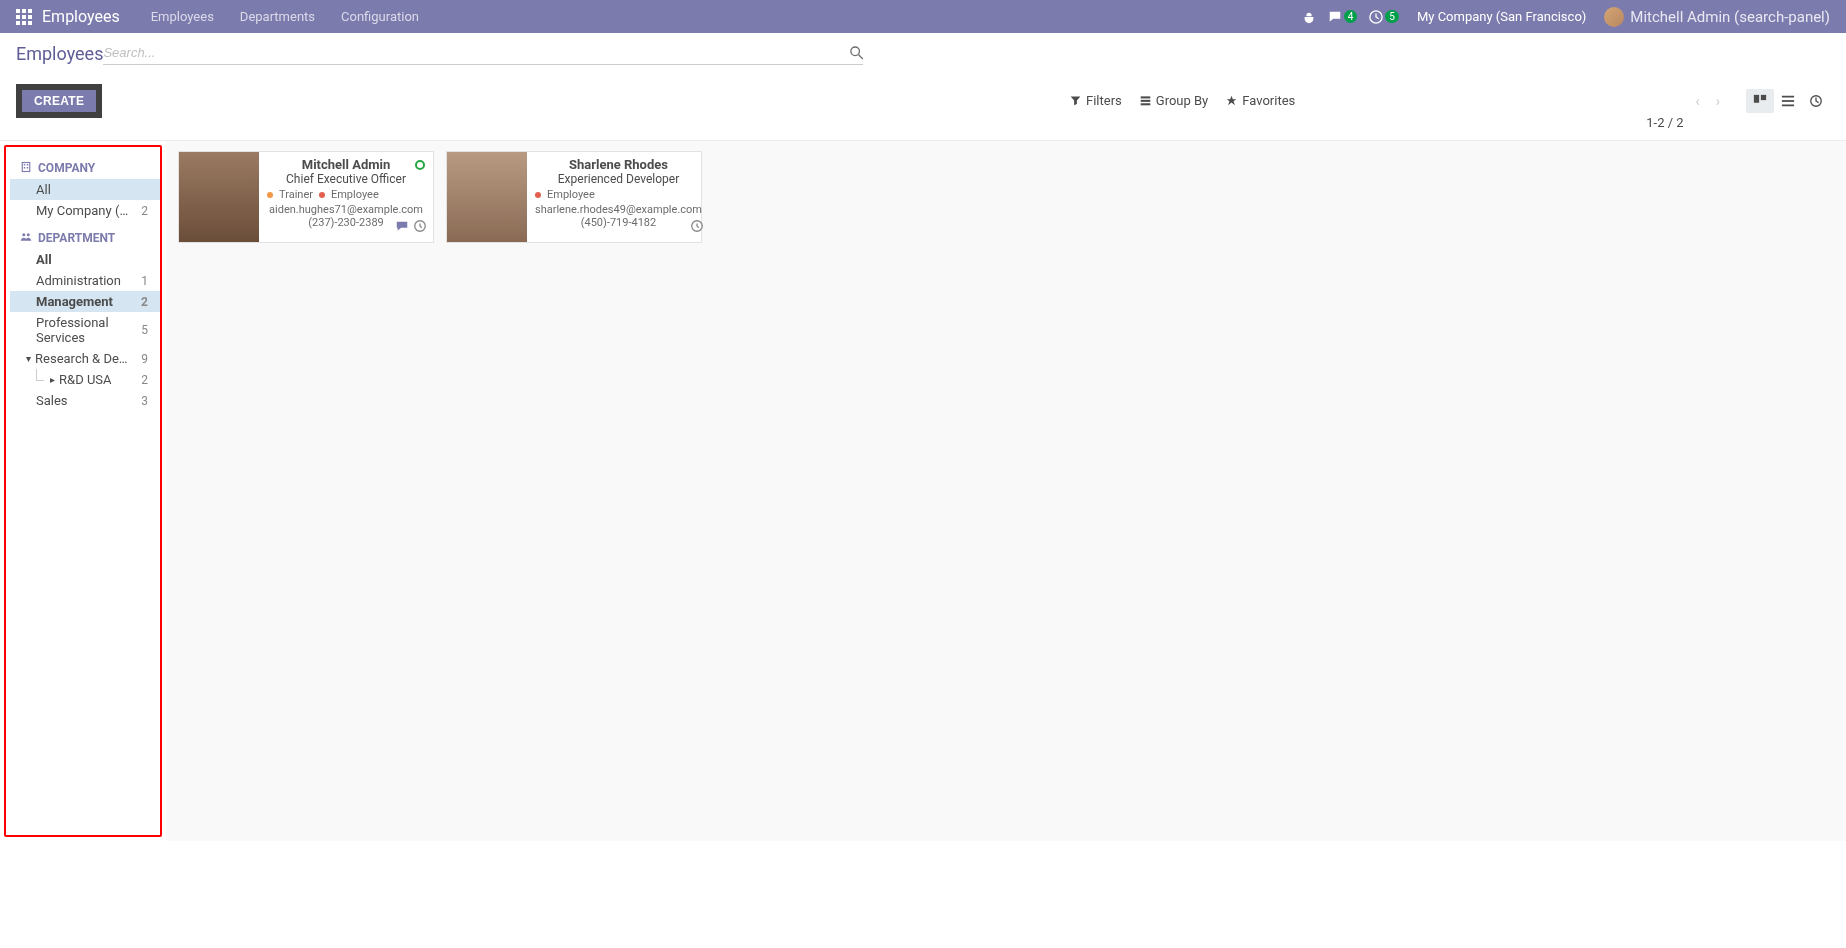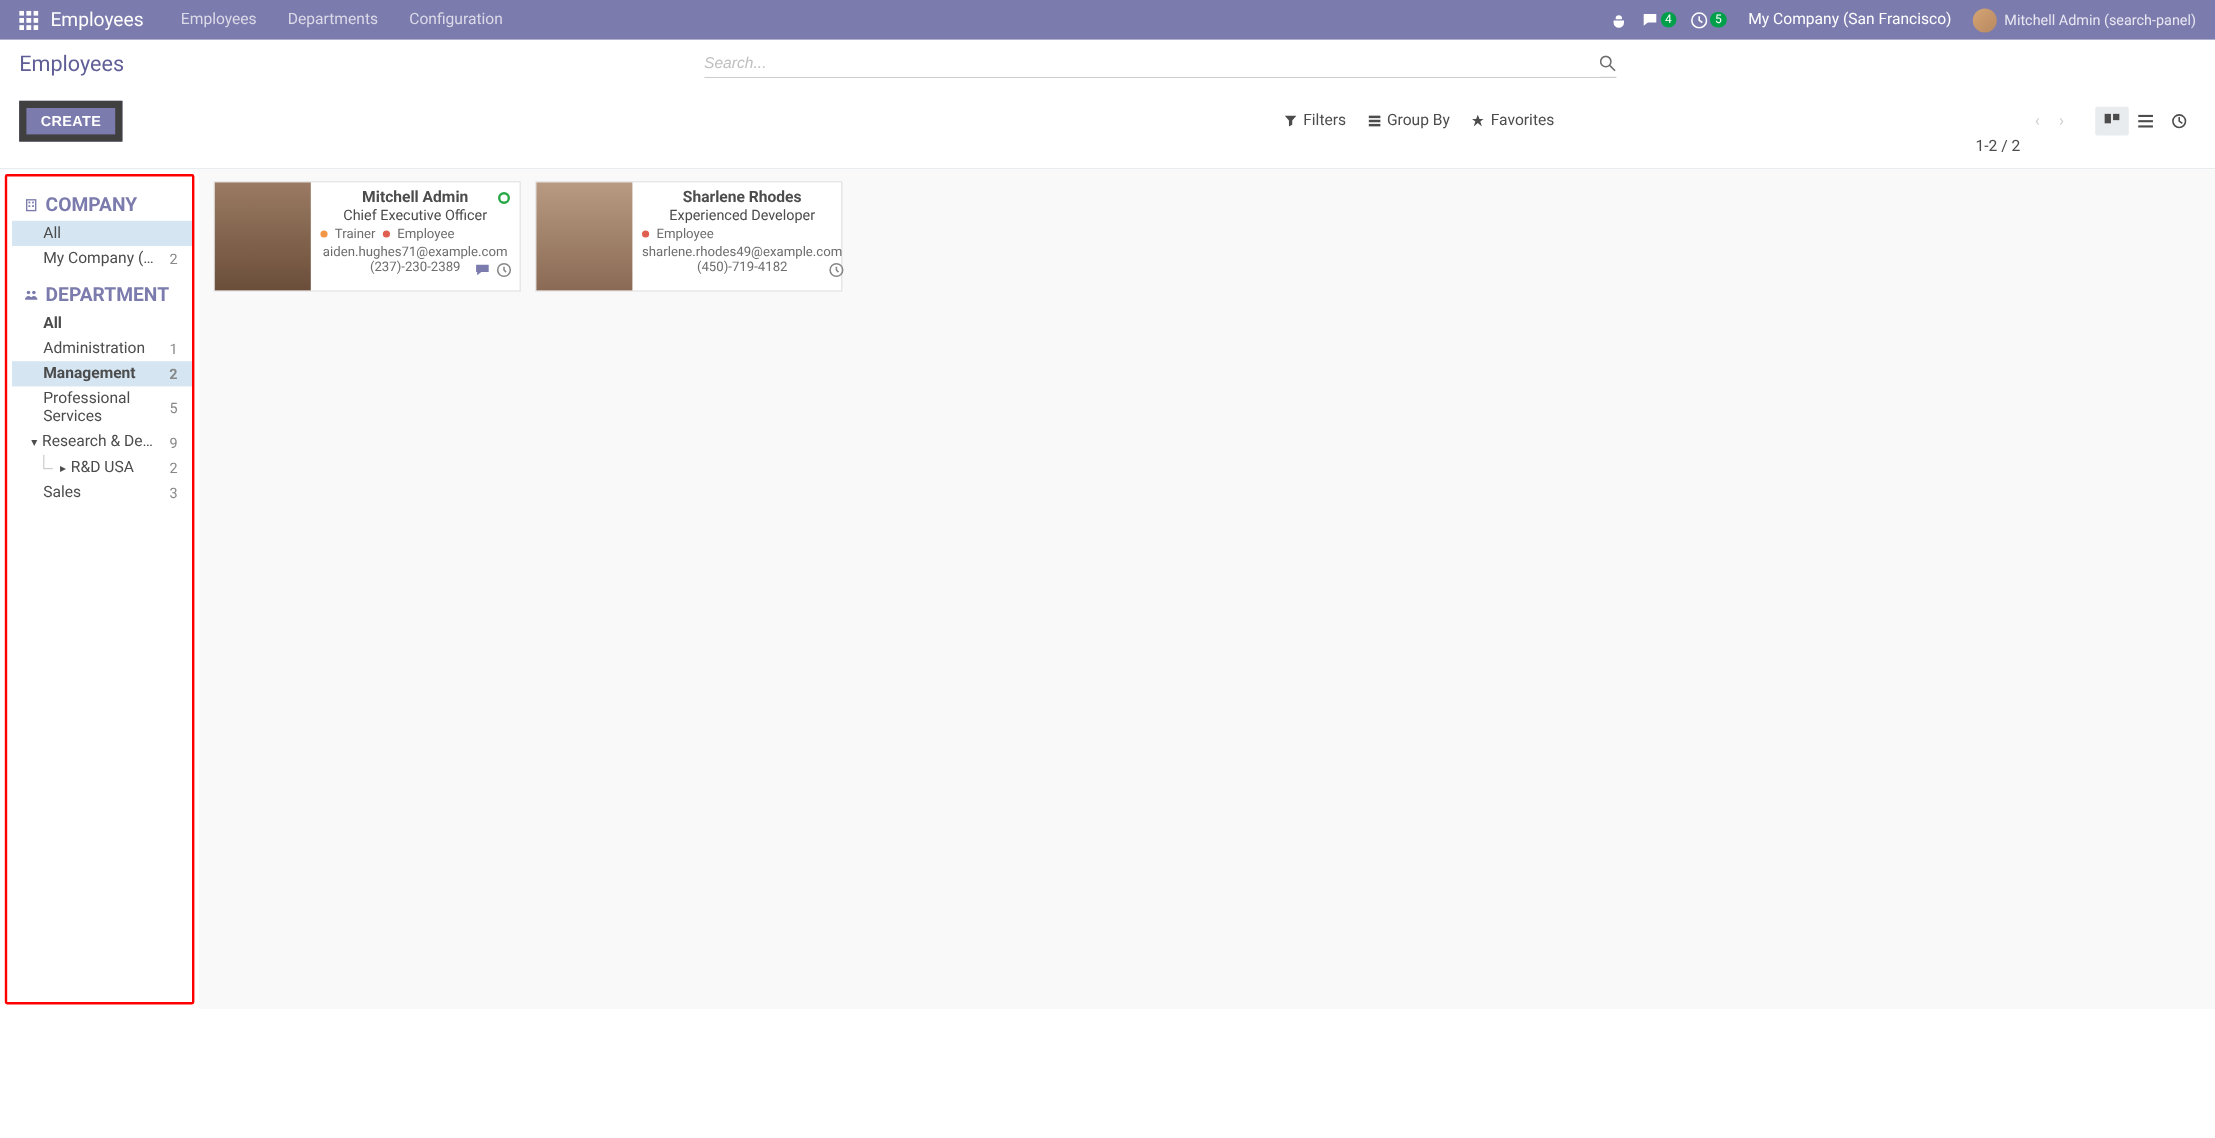--- a/index.html
+++ b/index.html
@@ -12,26 +12,26 @@
 .apps-icon svg { width: 100%; height: 100%; }
 .brand { font-size: 16px; font-weight: 400; margin-right: 18px; }
 .nav-link { color: #dbdae9; font-size: 13px; padding: 0 13px; text-decoration: none; cursor: pointer; }
 .navbar-right { margin-left: auto; display: flex; align-items: center; gap: 12px; }
 .nav-icon { display: inline-flex; align-items: center; position: relative; cursor: pointer; }
 .nav-icon svg { width: 14px; height: 14px; fill: #fff; }
 .badge { background: #00a04a; color: #fff; border-radius: 8px; font-size: 10px; padding: 0 4px; min-width: 12px; height: 13px; line-height: 13px; text-align: center; margin-left: 2px; }
 .company-label { font-size: 13px; color: #ffffff; cursor: pointer; padding: 0 6px; }
 .user-block { display: flex; align-items: center; gap: 6px; cursor: pointer; }
 .avatar-sm { width: 20px; height: 20px; border-radius: 50%; background: linear-gradient(135deg, #d4a574, #b88860); display: inline-block; }
-.user-name { font-size: 12px; color: #e8e7f2; }
+.user-name { font-size: 15px; color: #e8e7f2; }
 
 
 .controlbar { display: flex; align-items: center; padding: 8px 16px 0 16px; border-bottom: none; }
 .breadcrumb-title { font-size: 18px; color: #5f5e97; font-weight: 400; }
-.search-area { flex: 1; margin-left: auto; display:flex; justify-content:center; }
+.search-area { flex: 1; margin-left: auto; display:flex; justify-content:flex-start; }
 .search-input-wrap { width: 760px; border-bottom: 1px solid #ccc; display: flex; align-items: center; }
 .search-input { border: none; outline: none; font-size: 13px; color: #999; width: 100%; padding: 4px 0; }
 .search-input::placeholder { color: #bfbfbf; font-style: italic; }
 .search-glass { width: 14px; height: 14px; fill: #6c6c6c; cursor: pointer; }
 
 
 .actionbar { display: flex; align-items: center; padding: 6px 16px 10px 16px; border-bottom: 1px solid #e9ecef; }
 .create-btn { background: #7c7bad; color: #fff; border: 6px solid #404040; padding: 4px 12px; font-size: 12px; font-weight: bold; cursor: pointer; text-transform: uppercase; letter-spacing: 0.3px; }
 .filter-group { display: flex; gap: 16px; margin-left: auto; align-items: center; }
 .filter-btn { display: inline-flex; align-items: center; gap: 5px; font-size: 13px; color: #4c4c4c; cursor: pointer; }
@@ -40,21 +40,21 @@
 .pager-arrow { color: #ccc; font-size: 14px; padding: 0 4px; cursor: default; }
 .view-switch { display: flex; gap: 0; margin-left: 14px; }
 .view-btn { width: 28px; height: 24px; display: flex; align-items: center; justify-content: center; cursor: pointer; border-radius: 2px; }
 .view-btn.active { background: #e9ecef; }
 .view-btn svg { width: 14px; height: 14px; fill: #4c4c4c; }
 
 
 .main-layout { display: flex; }
 .sidebar { width: 158px; padding: 10px 0 10px 4px; border: 2px solid #ff0000; margin: 4px; border-radius: 2px; }
 .side-section { margin-bottom: 6px; }
-.side-head { display: flex; align-items: center; gap: 6px; padding: 4px 10px; font-size: 16px; font-weight: bold; color: #7c7bad; text-transform: uppercase; }
+.side-head { display: flex; align-items: flex-start; gap: 6px; padding: 4px 10px; font-size: 12px; font-weight: bold; color: #7c7bad; text-transform: uppercase; }
 .side-head svg { width: 12px; height: 12px; fill: #7c7bad; }
 .side-item { display: flex; align-items: center; padding: 3px 6px 3px 26px; font-size: 13px; color: #4c4c4c; cursor: pointer; }
 .side-item .count { margin-left: auto; color: #888; font-size: 12px; padding-right: 6px; }
 .side-item.selected { background: #d5e6f2; color: #4c4c4c; }
 .side-item.active-bold { font-weight: bold; color: #4c4c4c; }
 .side-item .caret { display:inline-block; margin-left:-20px; margin-right:6px; font-size:10px; color:#4c4c4c; }
 .side-item .caret-right { display:inline-block; margin-right:4px; font-size:10px; color:#4c4c4c; }
 .side-item.sub { padding-left: 40px; position: relative; }
 .side-item.sub::before { content:""; position:absolute; left:26px; top:0; bottom:50%; border-left:1px solid #ccc; }
 .side-item.sub::after { content:""; position:absolute; left:26px; top:50%; width:8px; border-top:1px solid #ccc; }

